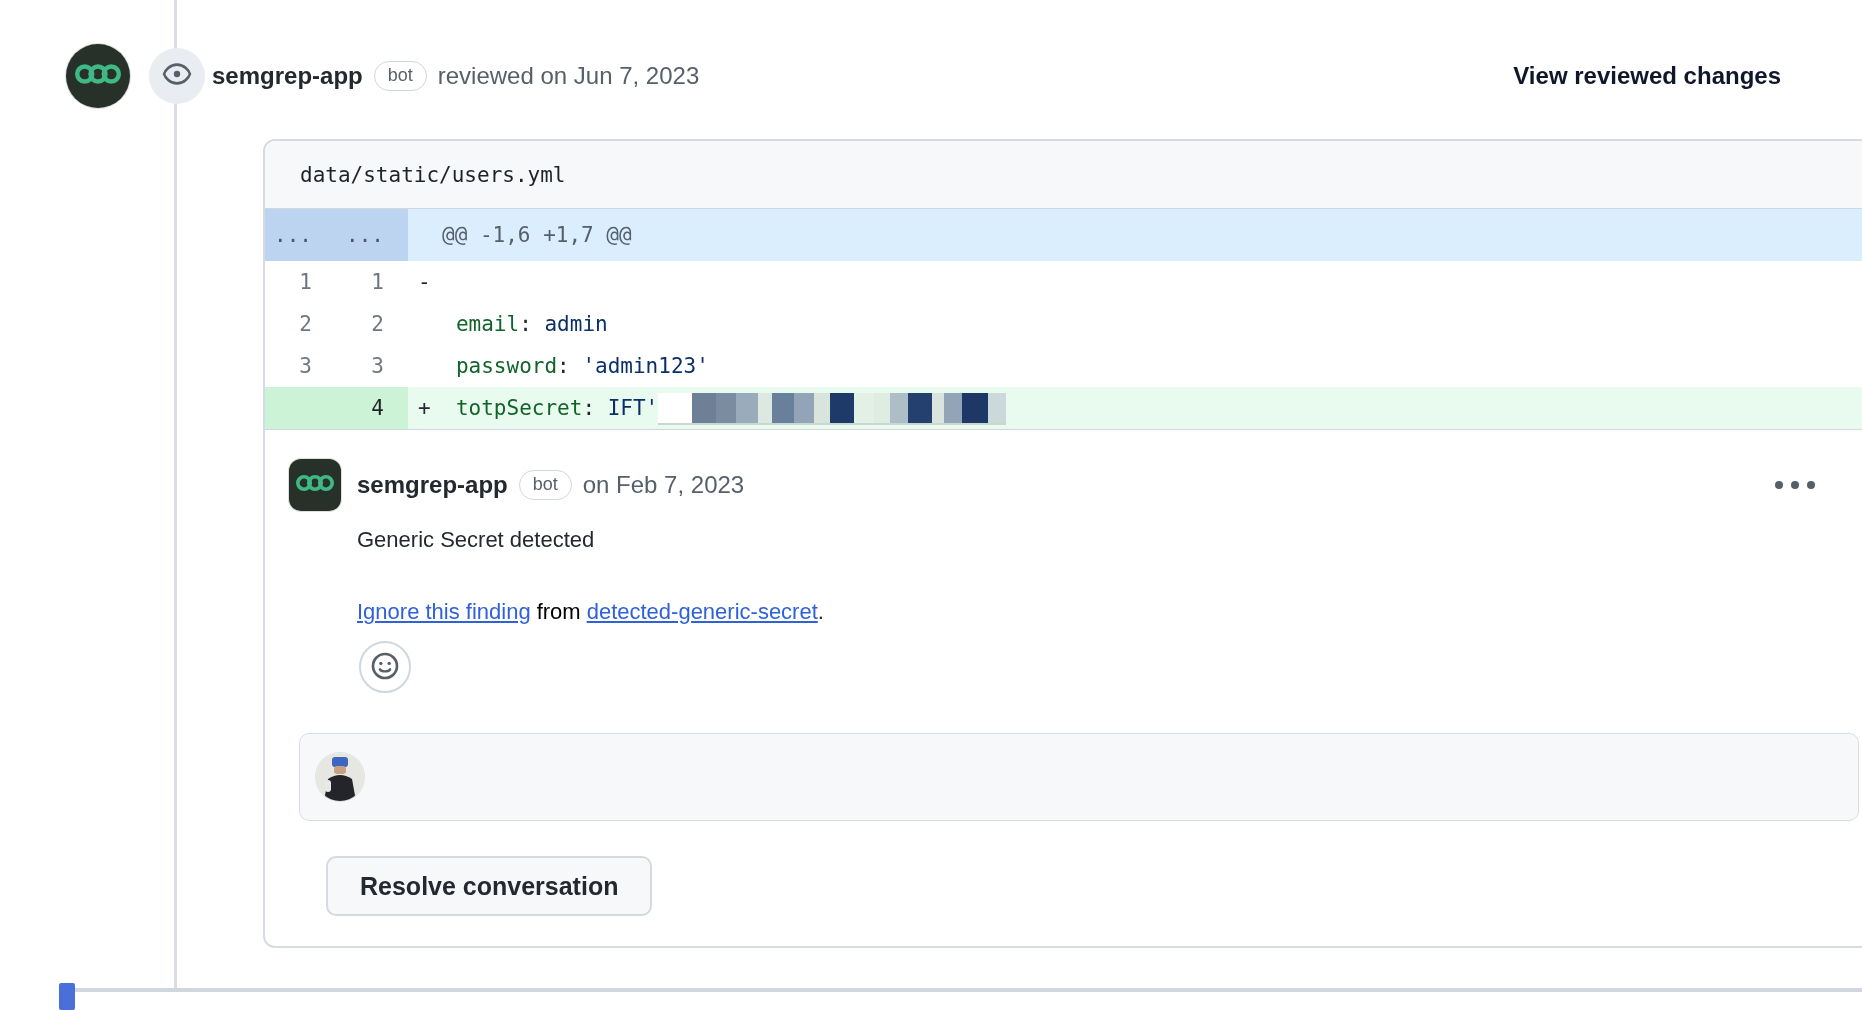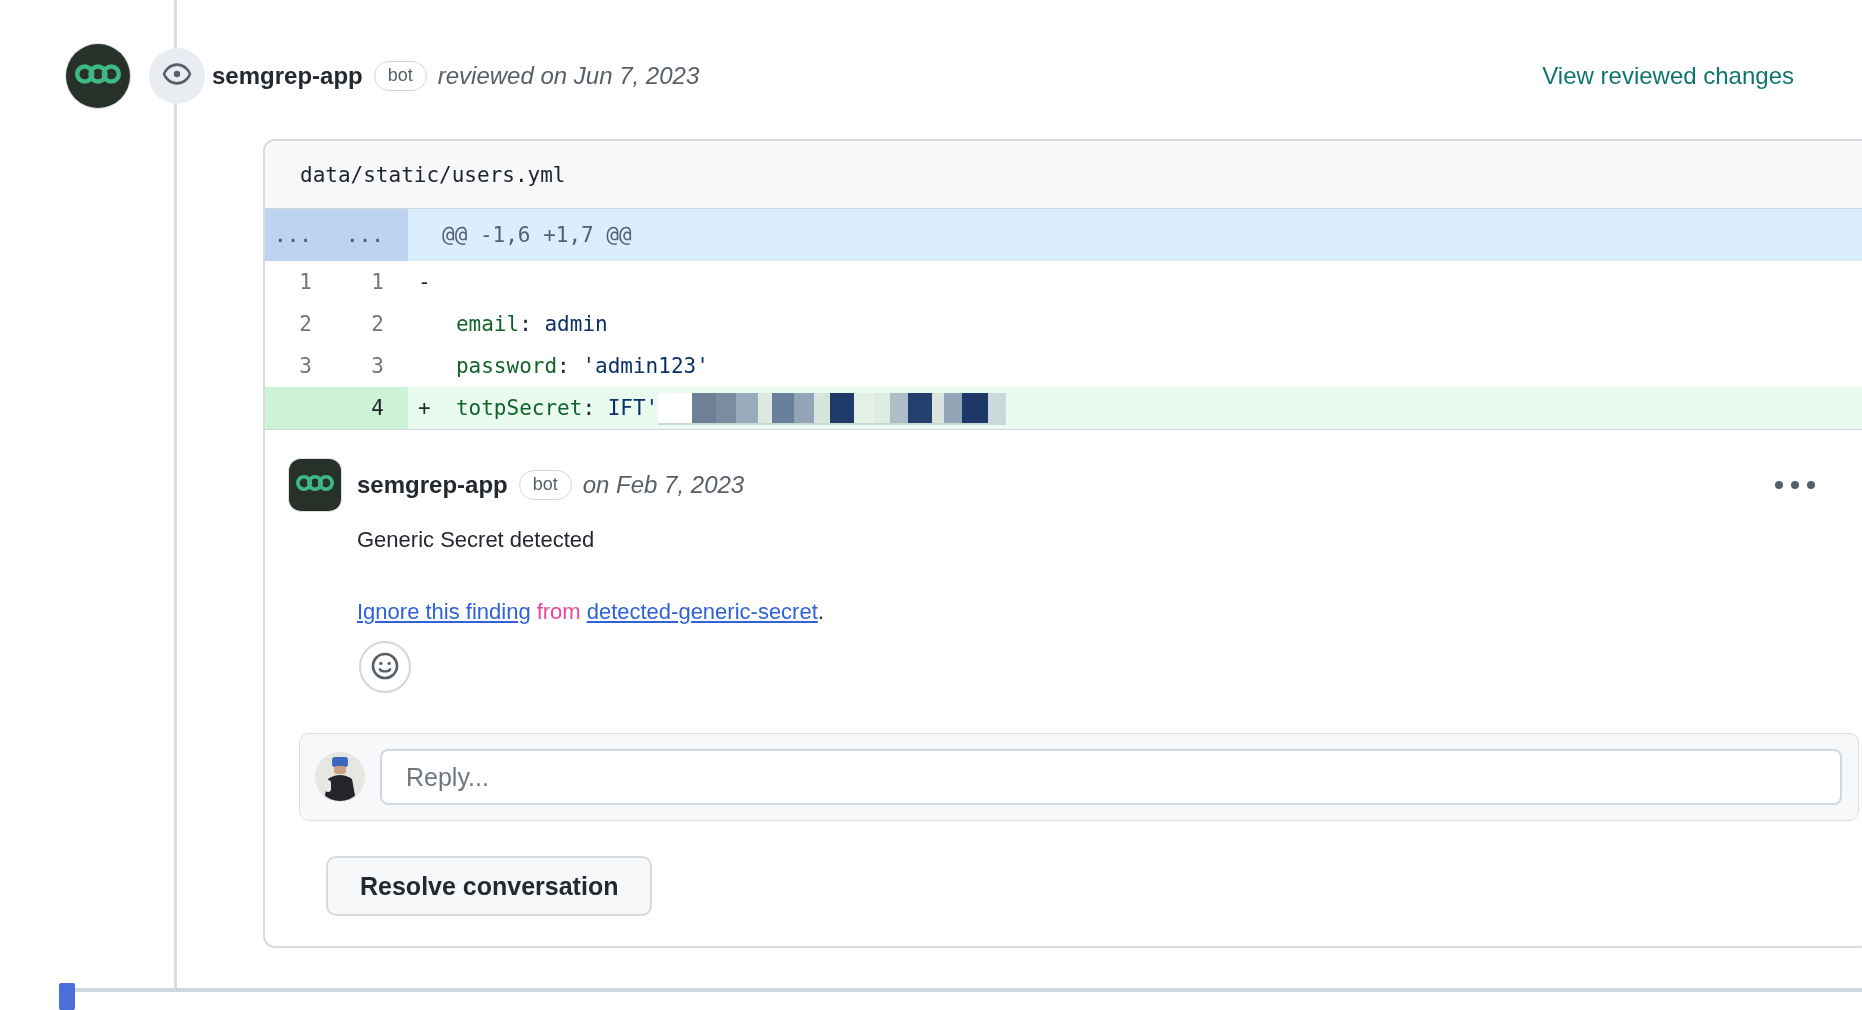--- a/index.html
+++ b/index.html
@@ -13,23 +13,23 @@
   
   .avatar-circle { position:absolute; left:37px; top:44px; width:64px; height:64px;
                    border-radius:50%; background:#273029; display:flex; align-items:center; justify-content:center;
                    box-shadow:0 0 0 1px rgba(27,31,36,0.15); }
   .eye-badge { position:absolute; left:120px; top:48px; width:56px; height:56px; border-radius:50%;
                background:#e9edf2; display:flex; align-items:center; justify-content:center; }
   .review-meta { position:absolute; left:183px; top:50px; height:52px; display:flex; align-items:center; gap:11px; }
   .author-name { font-size:24px; font-weight:700; color:#24292f; }
   .bot-pill { border:1px solid #d0d7de; border-radius:999px; padding:3px 13px; font-size:18px;
               color:#57606a; line-height:1.2; background:#fff; }
-  .action-text { font-size:24px; color:#57606a;font-style:italic; }
-  .view-link { position:absolute; right:97px; top:50px; height:52px; display:flex; align-items:center;
-               font-size:24px; font-weight:400; color:#0f766e; text-decoration:none; cursor:pointer; }
+  .action-text { font-size:24px; color:#57606a; }
+  .view-link { position:absolute; right:110px; top:50px; height:52px; display:flex; align-items:center;
+               font-size:24px; font-weight:700; color:#0f172a; text-decoration:none; cursor:pointer; }
 
   
   .card { position:absolute; left:234px; top:139px; width:1608px; border:2px solid #d5dbe1;
           border-radius:12px; background:#fff; overflow:hidden; }
   .file-header { height:68px; background:#f6f8fa; border-bottom:1px solid #d0d7de;
                  display:flex; align-items:center; padding-left:35px; }
   .file-path { font-family:"DejaVu Sans Mono", monospace; font-size:21px; color:#1f2328; text-decoration:none; }
 
   .hunk-row { display:flex; height:52px; font-family:"DejaVu Sans Mono", monospace; font-size:21px; }
   .hunk-gutter { width:143px; background:#bdd4f0; display:flex; }
@@ -55,21 +55,21 @@
   .comment-head { display:flex; align-items:center; height:52px; }
   .sq-avatar { width:52px; height:52px; border-radius:12px; background:#273029; display:flex;
                align-items:center; justify-content:center; box-shadow:0 0 0 1px rgba(27,31,36,0.15); cursor:pointer; }
   .comment-head .meta { display:flex; align-items:center; gap:11px; margin-left:16px; }
   .kebab { margin-left:auto; margin-right:50px; width:48px; height:40px; display:flex; gap:8px;
            align-items:center; justify-content:center; background:none; border:none; cursor:pointer; }
   .kebab i { width:8px; height:8px; border-radius:50%; background:#57606a; display:block; }
   .comment-body { margin:16px 0 0 68px; font-size:22px; color:#24292f; }
   .finding-line { margin:46px 0 0 68px; font-size:22px; }
   .finding-line a { color:#2f62d8; text-decoration:underline; cursor:pointer; }
-  .finding-line .mid { margin:0 6px; color:#ec4899; }
+  .finding-line .mid { margin:0 6px; color:#000000; }
   .smiley-btn { margin:16px 0 0 70px; width:52px; height:52px; border-radius:50%; background:#fff;
                 border:2px solid #d0d7de; display:flex; align-items:center; justify-content:center; cursor:pointer; }
 
   
   .reply-bar { margin:40px 10px 0 10px; height:88px; background:#f6f8fa; border:1px solid #d8dde3;
                border-radius:10px; display:flex; align-items:center; padding:0 16px; gap:16px; }
   .reply-avatar { width:48px; height:48px; border-radius:50%; overflow:hidden; flex:0 0 auto;
                   box-shadow:0 0 0 1px rgba(27,31,36,0.1); cursor:pointer; }
   .reply-input { flex:1; height:56px; border:2px solid #d0d7de; border-radius:8px; background:#fff;
                  font-size:25px; color:#24292f; padding:0 24px; font-family:"Liberation Sans", sans-serif; }
@@ -198,21 +198,20 @@
       <div class="reply-bar">
         <div class="reply-avatar">
           <svg width="48" height="48" viewBox="0 0 48 48">
             <rect width="48" height="48" fill="#e7e7e2"></rect>
             <rect x="16" y="4" width="16" height="10" rx="3" fill="#3c66c0"></rect>
             <rect x="18" y="13" width="12" height="8" rx="3" fill="#caa083"></rect>
             <path d="M8 48 L12 26 Q24 18 36 26 L40 48 Z" fill="#23252a"></path>
             <rect x="9" y="27" width="6" height="12" rx="3" fill="#e9e9e9"></rect>
           </svg>
         </div>
-        <input class="reply-input" type="text" placeholder="Reply..." style="">
       </div>
 
       <div class="resolve-row">
         <button class="resolve-btn">Resolve conversation</button>
       </div>
     </div>
   </div>
 
   <div class="bottom-divider"></div>
   <div class="partial-blue"></div>

